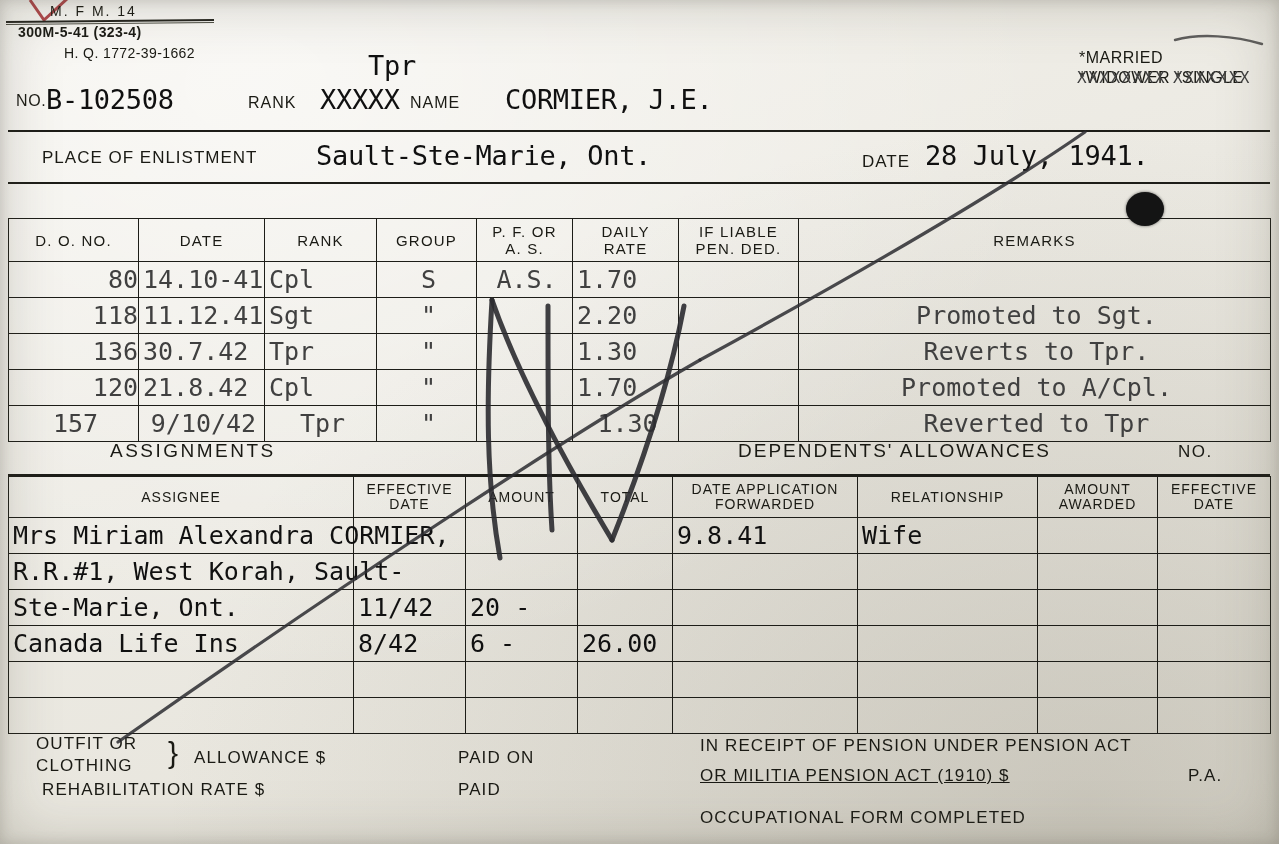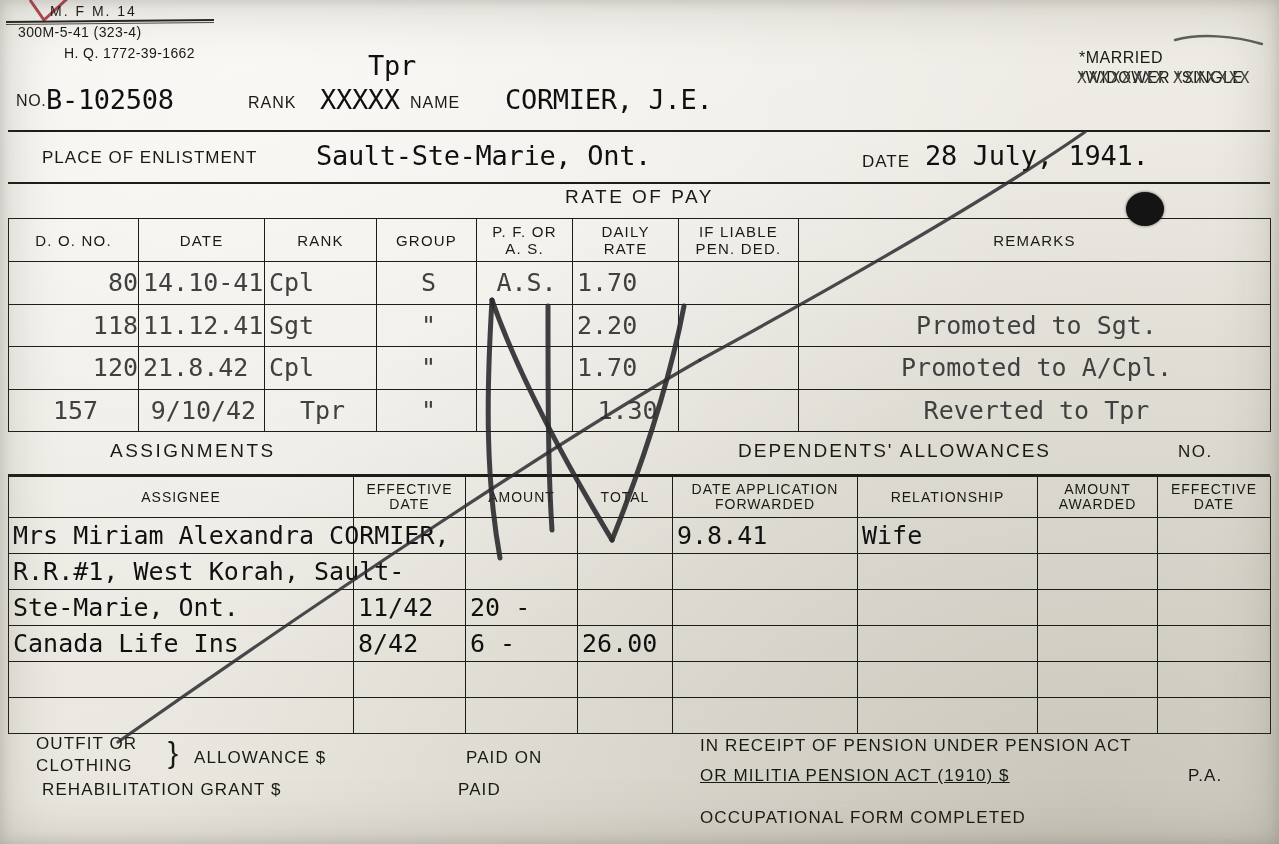--- a/index.html
+++ b/index.html
@@ -59,20 +59,21 @@
     top: 1px;
     font-size: 14px;
     letter-spacing: 2px;
   }
   #stamp-line1 {
     position: absolute;
     left: 12px;
     top: 22px;
     font-size: 14px;
     letter-spacing: 0.4px;
+    font-weight: bold;
   }
   #stamp-line2 {
     position: absolute;
     left: 10px;
     top: 43px;
     font-size: 14px;
     letter-spacing: 0.4px;
     margin-left: 48px;
   }
   #stamp-rule-top {
@@ -304,21 +305,20 @@
   <div id="val-name" class="type">CORMIER,  J.E.</div>
 
   <div id="rule-header"></div>
 
   <div id="lbl-place" class="print">PLACE OF ENLISTMENT</div>
   <div id="val-place" class="type">Sault-Ste-Marie, Ont.</div>
   <div id="lbl-date" class="print">DATE</div>
   <div id="val-date" class="type">28 July, 1941.</div>
 
   <div id="rule-place"></div>
-  <div id="rate-title" class="print">RATE OF PAY</div>
 
   <table id="pay-table">
     <colgroup>
       <col style="width:130px">
       <col style="width:126px">
       <col style="width:112px">
       <col style="width:100px">
       <col style="width:96px">
       <col style="width:106px">
       <col style="width:120px">
@@ -351,20 +351,30 @@
         <td class="r">118</td>
         <td>11.12.41</td>
         <td>Sgt</td>
         <td class="c">"</td>
         <td class="c"></td>
         <td>2.20</td>
         <td></td>
         <td class="c">Promoted to Sgt.</td>
       </tr>
       <tr>
+        <td class="r">136</td>
+        <td>30.7.42</td>
+        <td>Tpr</td>
+        <td class="c">"</td>
+        <td class="c"></td>
+        <td>1.30</td>
+        <td></td>
+        <td class="c">Reverts to Tpr.</td>
+      </tr>
+      <tr>
         <td class="r">120</td>
         <td>21.8.42</td>
         <td>Cpl</td>
         <td class="c">"</td>
         <td class="c"></td>
         <td>1.70</td>
         <td></td>
         <td class="c">Promoted to A/Cpl.</td>
       </tr>
       <tr>
@@ -470,22 +480,22 @@
         <td></td>
       </tr>
     </tbody>
   </table>
 
   <div id="footer">
     <div class="fleft print" style="top:4px;">OUTFIT OR</div>
     <div class="fleft print" style="top:26px;">CLOTHING</div>
     <div id="brace" class="print">}</div>
     <div class="fleft print" style="left:186px; top:18px;">ALLOWANCE $</div>
-    <div class="fleft print" style="left:450px; top:18px;margin-left:8px;">PAID ON</div>
-    <div class="fleft print" style="left:34px; top:50px;">REHABILITATION GRANT  $</div>
+    <div class="fleft print" style="left:450px; top:18px;">PAID ON</div>
+    <div class="fleft print" style="left:34px; top:50px;">REHABILITATION RATE  $</div>
     <div class="fleft print" style="left:450px; top:50px;">PAID</div>
 
     <div class="fright print" style="top:6px;">IN RECEIPT OF PENSION UNDER PENSION ACT</div>
     <div class="fright print" style="top:36px;text-decoration:underline;">OR MILITIA PENSION ACT (1910) $</div>
     <div class="fright print" style="left:1180px; top:36px;">P.A.</div>
     <div class="fright print" style="top:78px;">OCCUPATIONAL FORM COMPLETED</div>
   </div>
 
   <div id="punch-hole"></div>
   <svg id="ink" viewBox="0 0 1279 844">

